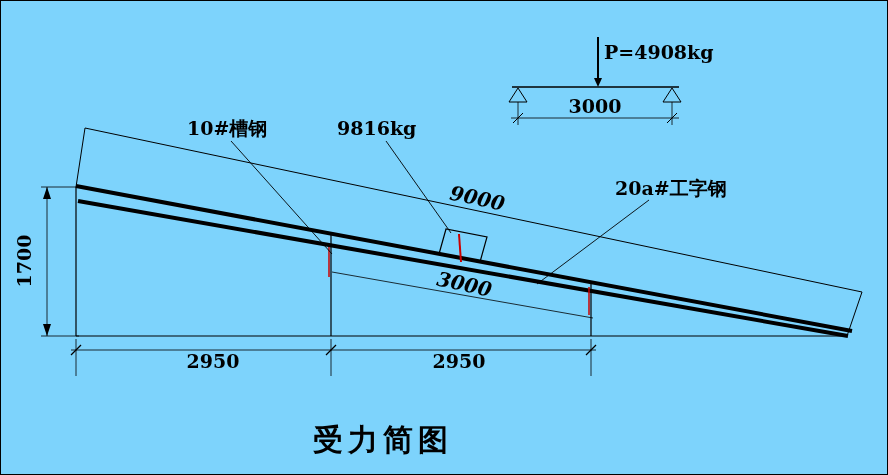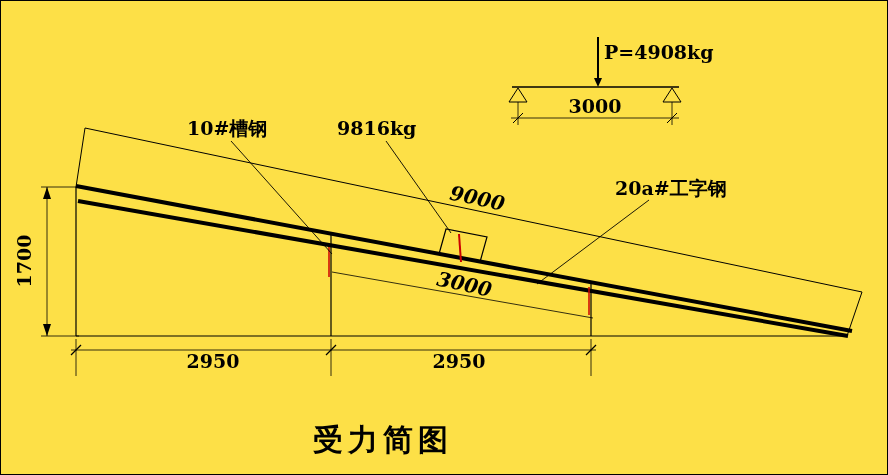--- a/index.html
+++ b/index.html
@@ -1,21 +1,21 @@
 <!DOCTYPE html>
 <html><head>
 <meta charset="utf-8">
 <style>
   html,body{margin:0;padding:0;background:#ffffff;}
   #stage{
     position:relative;
     width:886px;
     height:473px;
     border:1px solid #000;
-    background:#fde047;
+    background:#7dd3fc;
     font-family:"DejaVu Serif", serif;
     overflow:hidden;
   }
   svg{position:absolute;left:0;top:0;}
   text{fill:#000;}
   .dim-text{font-size:19px;font-weight:bold;font-family:"DejaVu Serif", serif;}
   .slope-text{font-size:20px;font-weight:bold;font-style:italic;font-family:"DejaVu Serif", serif;}
   .label-text{font-size:19px;font-weight:bold;font-family:"DejaVu Serif", serif;}
   .title-text{font-size:30px;font-weight:bold;letter-spacing:5px;font-family:"DejaVu Serif", serif;}
 </style>

